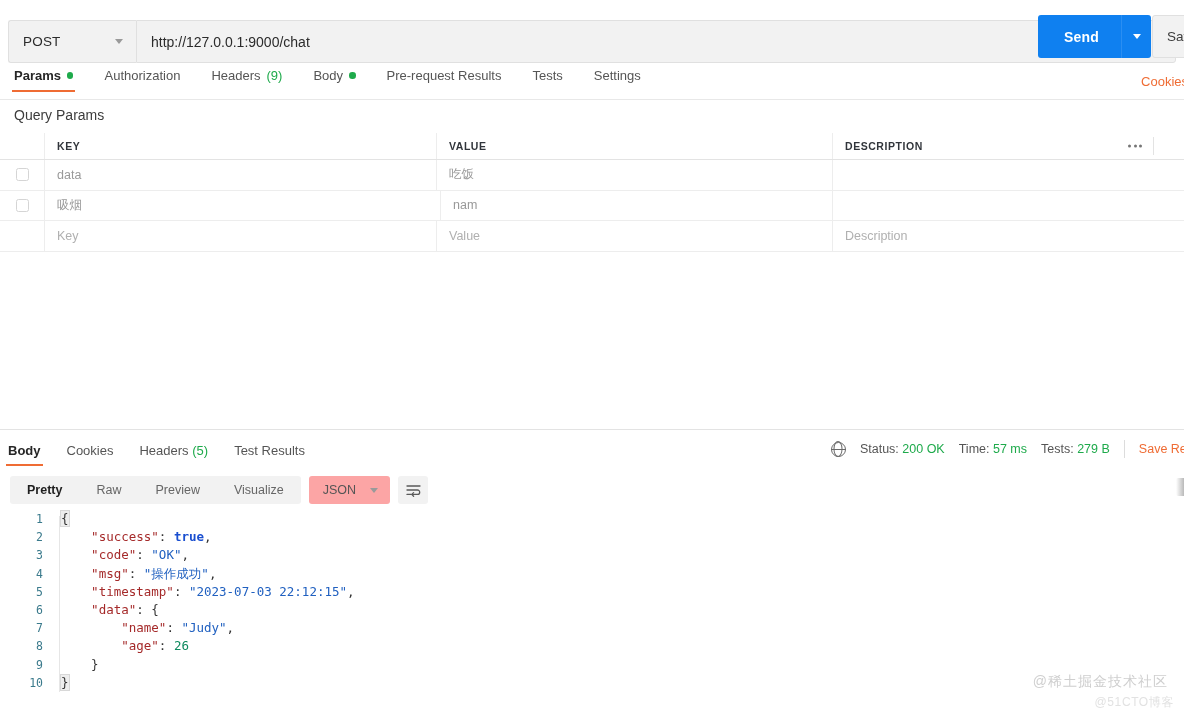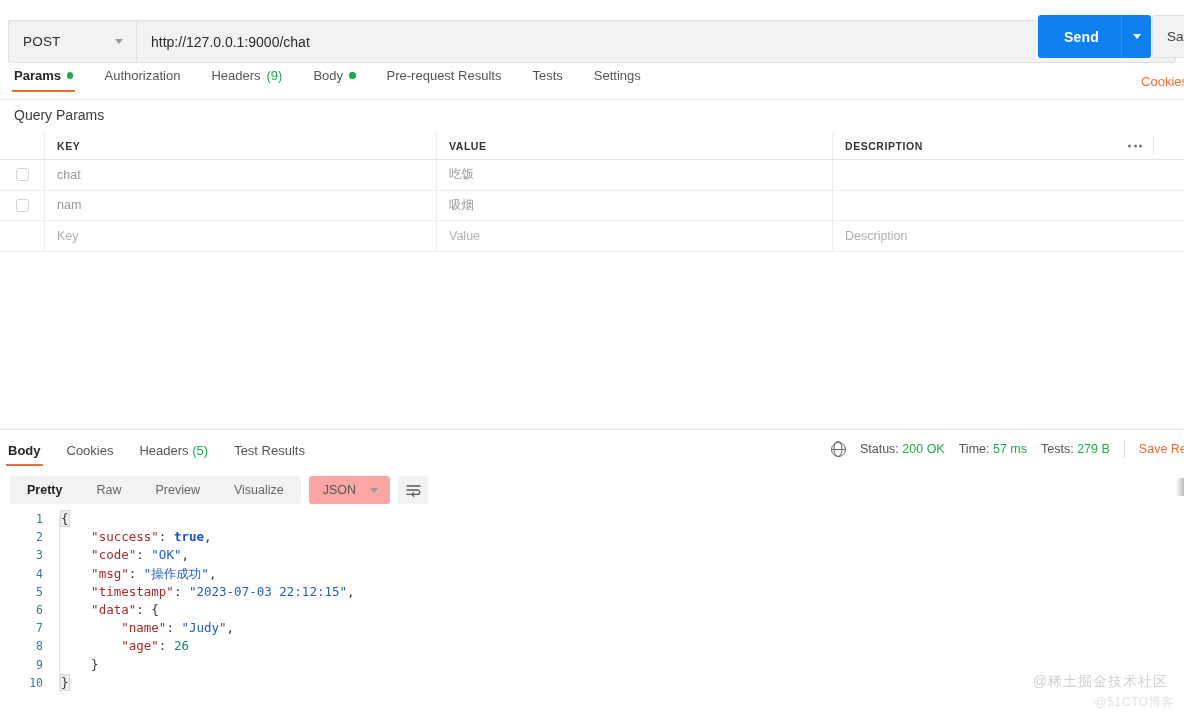--- a/index.html
+++ b/index.html
@@ -310,31 +310,31 @@
           </span>
         <span class="head-divider"></span>
 
       </div>
     </div>
 
     <div class="ptr">
       <div class="pcell c-chk">
         <span class="chkbox"></span>
       </div>
-      <div class="pcell c-key muted">chat</div>
+      <div class="pcell c-key muted">data</div>
       <div class="pcell c-val muted">吃饭</div>
       <div class="pcell c-desc muted"></div>
     </div>
 
     <div class="ptr">
       <div class="pcell c-chk">
         <span class="chkbox"></span>
       </div>
+      <div class="pcell c-val muted">吸烟</div>
       <div class="pcell c-key muted">nam</div>
-      <div class="pcell c-val muted">吸烟</div>
       <div class="pcell c-desc muted"></div>
     </div>
 
     <div class="ptr">
       <div class="pcell c-chk"></div>
       <div class="pcell c-key placeholder">Key</div>
       <div class="pcell c-val placeholder">Value</div>
       <div class="pcell c-desc placeholder">Description</div>
     </div>
   </div>

